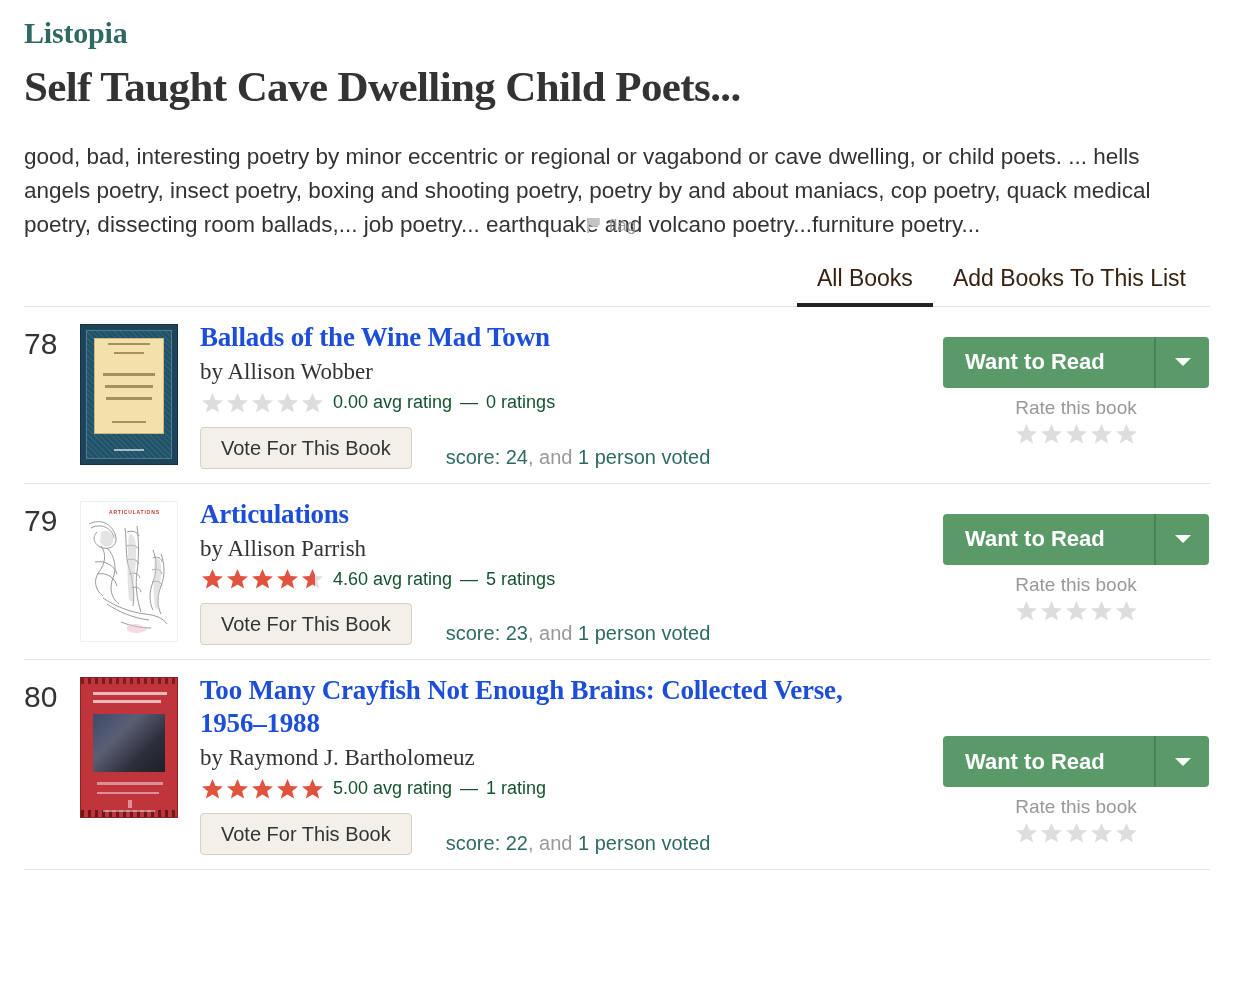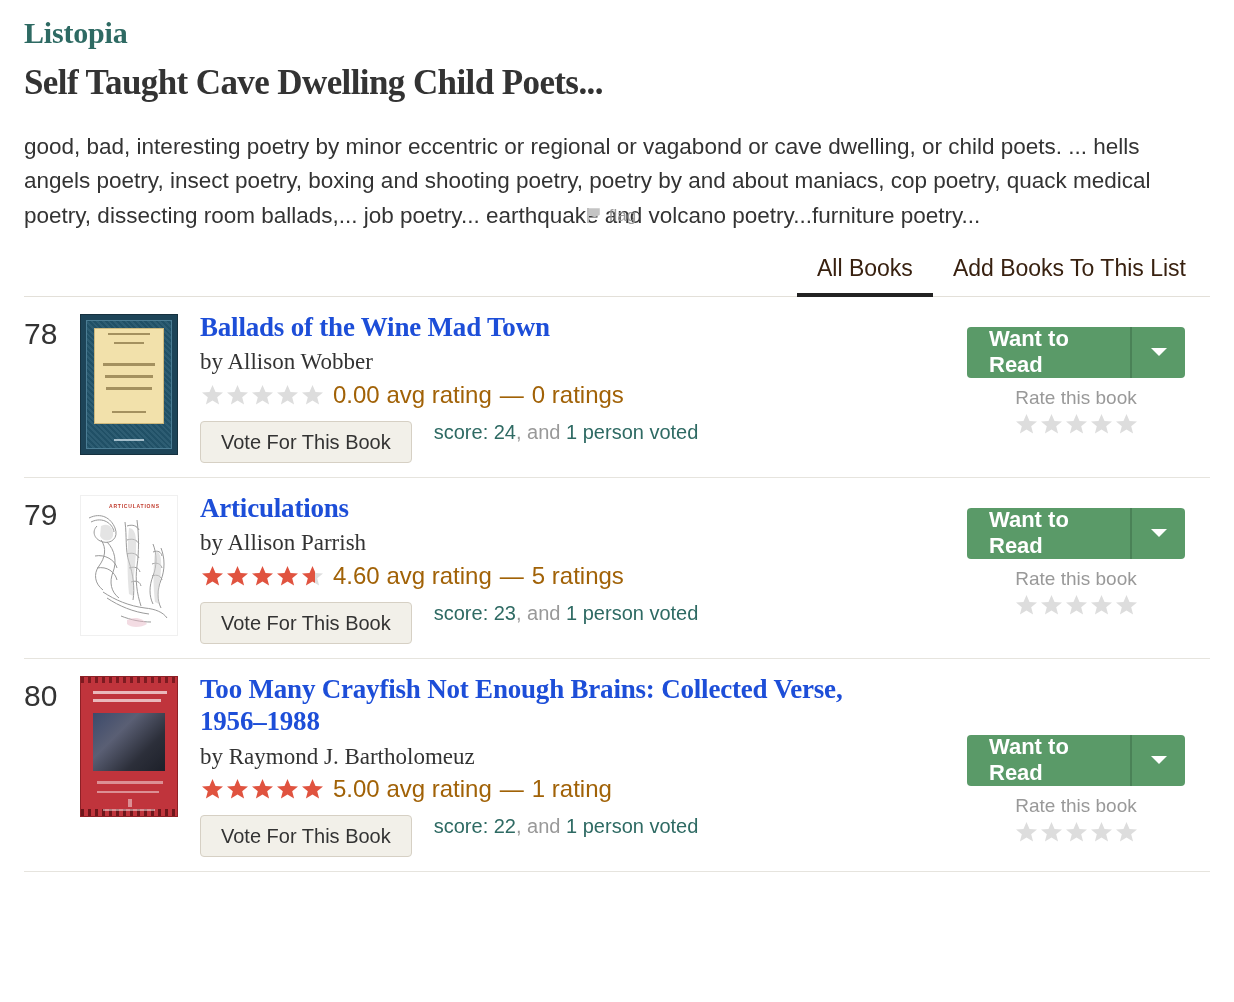--- a/index.html
+++ b/index.html
@@ -30,21 +30,21 @@
     font-weight: bold;
     font-size: 30px;
     color: #2e6a63;
     letter-spacing: -0.2px;
     padding-top: 16px;
     line-height: 1.1;
   }
   .list-title {
     font-family: "Liberation Serif", serif;
     font-weight: bold;
-    font-size: 35px;
+    font-size: 43px;
     color: #333333;
     letter-spacing: -0.6px;
     line-height: 1.12;
     margin-top: 14px;
   }
   .list-desc {
     font-size: 22.5px;
     line-height: 1.52;
     color: #333333;
     margin-top: 28px;
@@ -245,41 +245,41 @@
     line-height: 1.2;
   }
   .book-author .by { font-weight: normal; }
   .author-name { color: #333333; text-decoration: none; }
 
   .rating-line {
     display: flex;
     align-items: center;
     gap: 8px;
     margin-top: 5px;
-    font-size: 24px;
-    color: #a16207;
+    font-size: 18px;
+    color: #14532d;
     text-align: right;
   }
   .stars {
     display: inline-flex;
     gap: 0px;
     line-height: 1;
   }
   .star {
     width: 25px;
     height: 24px;
     display: inline-block;
     position: relative;
   }
   .star svg { display: block; }
 
   .action-line {
     display: flex;
-    align-items: flex-start;
-    gap: 22px;
+    align-items: flex-end;
+    gap: 34px;
     margin-top: 12px;
   }
   .vote-btn {
     background: #f2f0e9;
     border: 1px solid #d6d0c4;
     border-radius: 4px;
     color: #333333;
     font-size: 20px;
     padding: 9px 20px;
     cursor: pointer;
@@ -296,21 +296,21 @@
   .actions {
     flex: 0 0 268px;
     width: 268px;
     padding-top: 18px;
     display: flex;
     flex-direction: column;
     align-items: center;
   }
   .wtr-wrap {
     display: flex;
-    width: 218px;
+    width: 266px;
     height: 51px;
     border-radius: 4px;
     overflow: hidden;
   }
   .wtr-main {
     flex: 1 1 auto;
     background: #5a9a68;
     color: #ffffff;
     font-size: 22px;
     font-weight: bold;

